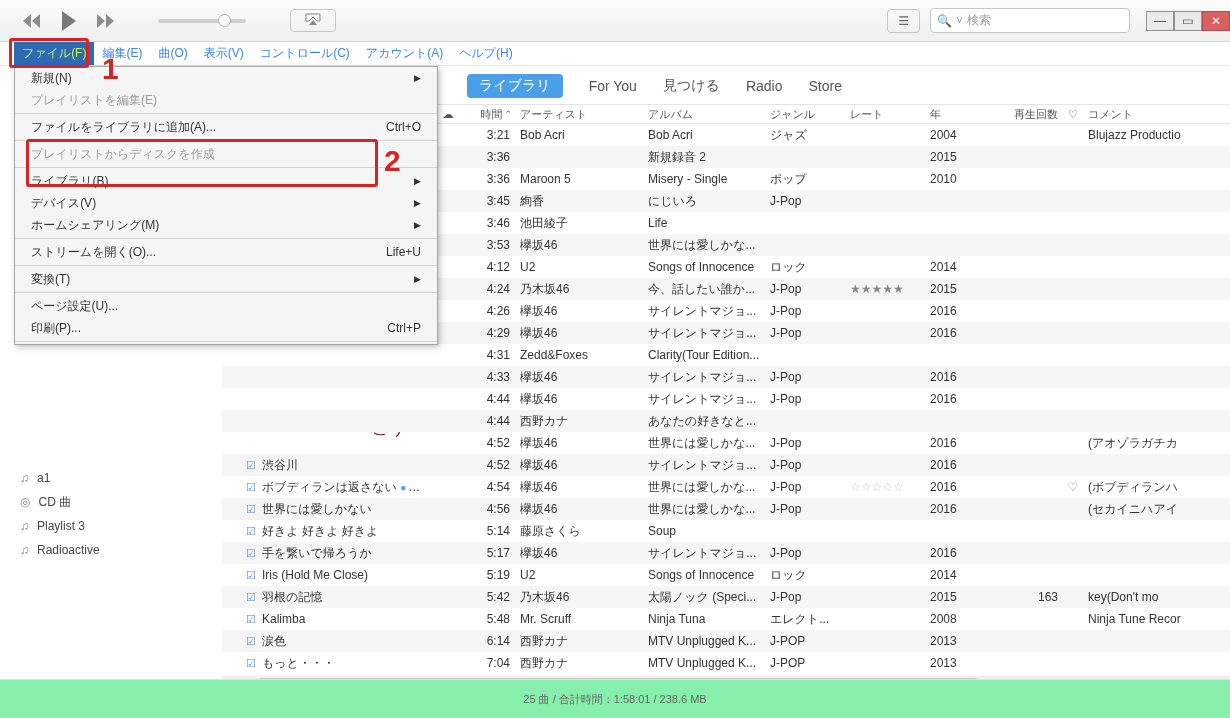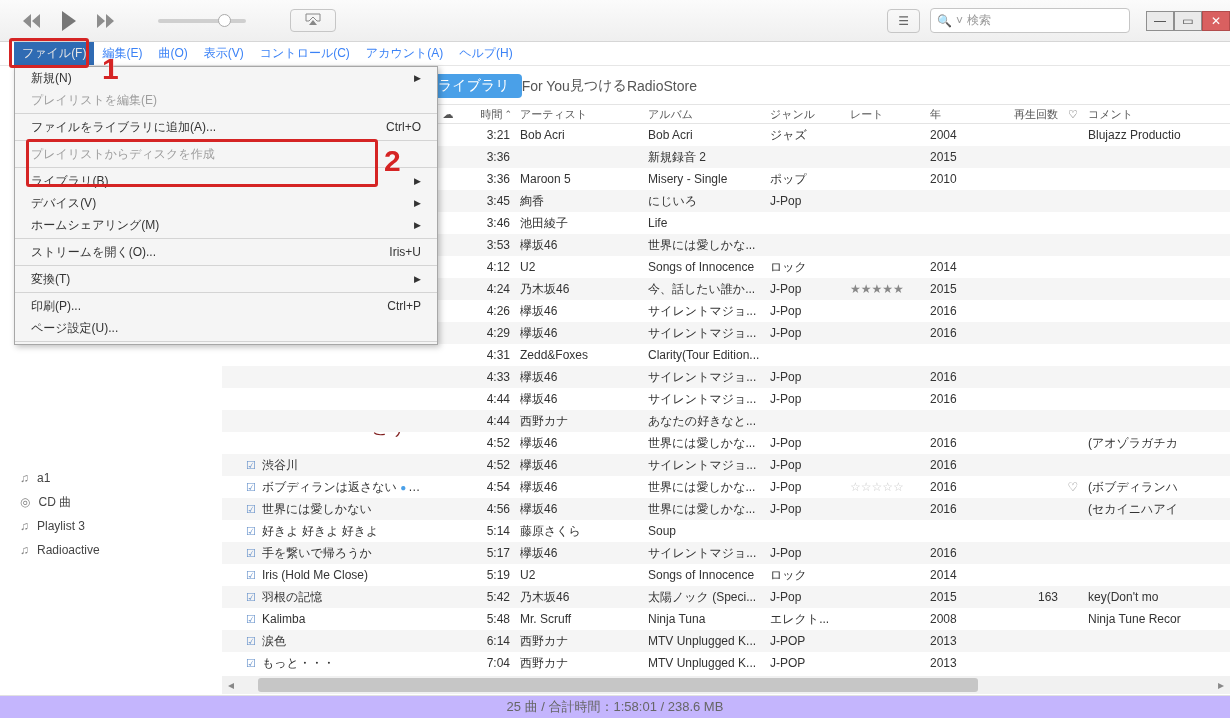--- a/index.html
+++ b/index.html
@@ -16,34 +16,34 @@
 .apple-logo{position:absolute;left:50%;top:50%;transform:translate(-50%,-50%);font-size:26px;color:#888}
 .tb-right{position:absolute;right:0;top:0;height:100%;display:flex;align-items:center;gap:10px;padding-right:0}
 .view-btn{border:1px solid #c6c6c6;border-radius:4px;padding:4px 10px;color:#666}
 .search{display:flex;align-items:center;gap:4px;border:1px solid #c6c6c6;border-radius:4px;padding:3px 6px;width:200px;background:#fff;color:#999}
 .winbtns{display:flex;margin-left:6px}
 .winbtn{width:28px;height:20px;border:1px solid #8f8f8f;background:#eaeaea;display:flex;align-items:center;justify-content:center;font-size:12px;color:#444}
 .winbtn.close{background:#d96060;color:#fff;border-color:#b24c4c}
 
 .menubar{height:24px;background:#fff;border-bottom:1px solid #e6e6e6;display:flex;align-items:center}
 .menuitem{padding:3px 8px;font-size:12px;color:#3b82f6;white-space:nowrap}
-.menuitem.active{background:#2f6bb3;color:#e5e5e5}
+.menuitem.active{background:#2f6bb3;color:#bef264}
 
 .dropdown{position:absolute;left:14px;top:66px;width:424px;background:#f5f5f5;border:1px solid #a7a7a7;box-shadow:2px 2px 6px rgba(0,0,0,.25);z-index:50}
 .dropdown .dd-item{display:flex;justify-content:space-between;align-items:center;padding:3px 16px;font-size:12px;color:#333;height:22px}
 .dropdown .dd-item.disabled{color:#9e9e9e}
 .dropdown hr{border:none;border-top:1px solid #d4d4d4;margin:2px 0}
 .highlight-box{position:absolute;border:3px solid #d52424;border-radius:3px;pointer-events:none;z-index:60}
 .hb1{left:9px;top:38px;width:80px;height:30px}
 .hb2{left:26px;top:139px;width:352px;height:48px}
 .badge{position:absolute;font-weight:800;font-size:30px;color:#d52424;z-index:70;text-shadow:0 0 2px #fff}
 .bd1{left:102px;top:52px}
 .bd2{left:384px;top:144px}
 
-.navbar{position:absolute;left:352px;top:66px;right:0;height:40px;display:flex;align-items:center;padding-left:74px;font-size:14px;color:#555}
+.navbar{position:absolute;left:393px;top:66px;right:0;height:40px;display:flex;align-items:center;gap:26px;padding-left:74px;font-size:14px;color:#555}
 .pill{background:#4aa0e8;color:#fff;border-radius:4px;padding:3px 12px}
 
 .thead{position:absolute;left:430px;right:0;top:104px;height:20px;border-top:1px solid #e4e4e4;border-bottom:1px solid #e4e4e4;display:flex;align-items:center;font-size:11px;color:#555}
 .col{padding:0 4px;white-space:nowrap;overflow:hidden;text-overflow:ellipsis}
 .c-cloud{width:36px;text-align:center}
 .c-time{width:50px;text-align:right;display:flex;align-items:center;justify-content:flex-end;gap:2px}
 .c-artist{width:128px}
 .c-album{width:122px}
 .c-genre{width:80px}
 .c-rate{width:80px}
@@ -65,21 +65,21 @@
 .heart{color:#888}
 
 .playlists{position:absolute;left:0;top:466px;width:220px;background:#fff}
 .pl-item{display:flex;align-items:center;gap:8px;padding:4px 20px;font-size:12px;color:#444;height:24px}
 .pl-item .ico{color:#808080}
 
 .hscroll{position:absolute;left:222px;right:0;bottom:24px;height:18px;background:#f1f1f1;display:flex;align-items:center}
 .hscroll .thumb{height:14px;background:#c6c6c6;border-radius:3px;margin-left:18px;width:720px}
 .hscroll .cap{width:18px;text-align:center;color:#888}
 
-.statusbar{position:absolute;left:0;right:0;bottom:0;height:23px;background:#c4b5fd;border-top:1px solid #e1e1e1;display:flex;align-items:center;justify-content:center;font-size:13px;color:#666}
+.statusbar{position:absolute;left:0;right:0;bottom:0;height:39px;background:#86efac;border-top:1px solid #e1e1e1;display:flex;align-items:center;justify-content:center;font-size:11px;color:#666}
 
 .peek{position:absolute;left:372px;font-size:16px;color:#7f1d1d}
 </style>
 </head>
 <body>
 
 <div class="toolbar">
   <div class="tb-left">
     <span class="tb-btn">
         <svg width="20" height="14">
@@ -160,35 +160,35 @@
       <span>デバイス(V)</span>
       <span style="font-size: 9px;">▶</span>
     </div>
     <div class="dd-item">
       <span>ホームシェアリング(M)</span>
       <span style="font-size: 9px;">▶</span>
     </div>
     <hr>
     <div class="dd-item">
       <span>ストリームを開く(O)...</span>
-      <span>Iris+U</span>
+      <span>Life+U</span>
     </div>
     <hr>
     <div class="dd-item">
       <span>変換(T)</span>
       <span style="font-size: 9px;">▶</span>
     </div>
     <hr>
     <div class="dd-item">
+      <span>ページ設定(U)...</span>
+      <span></span>
+    </div>
+    <div class="dd-item">
       <span>印刷(P)...</span>
       <span>Ctrl+P</span>
-    </div>
-    <div class="dd-item">
-      <span>ページ設定(U)...</span>
-      <span></span>
     </div>
     <hr>
   </div>
 
 <div class="highlight-box hb1"></div>
 <div class="badge bd1">1</div>
 <div class="highlight-box hb2"></div>
 <div class="badge bd2">2</div>
 
 <div class="navbar">

